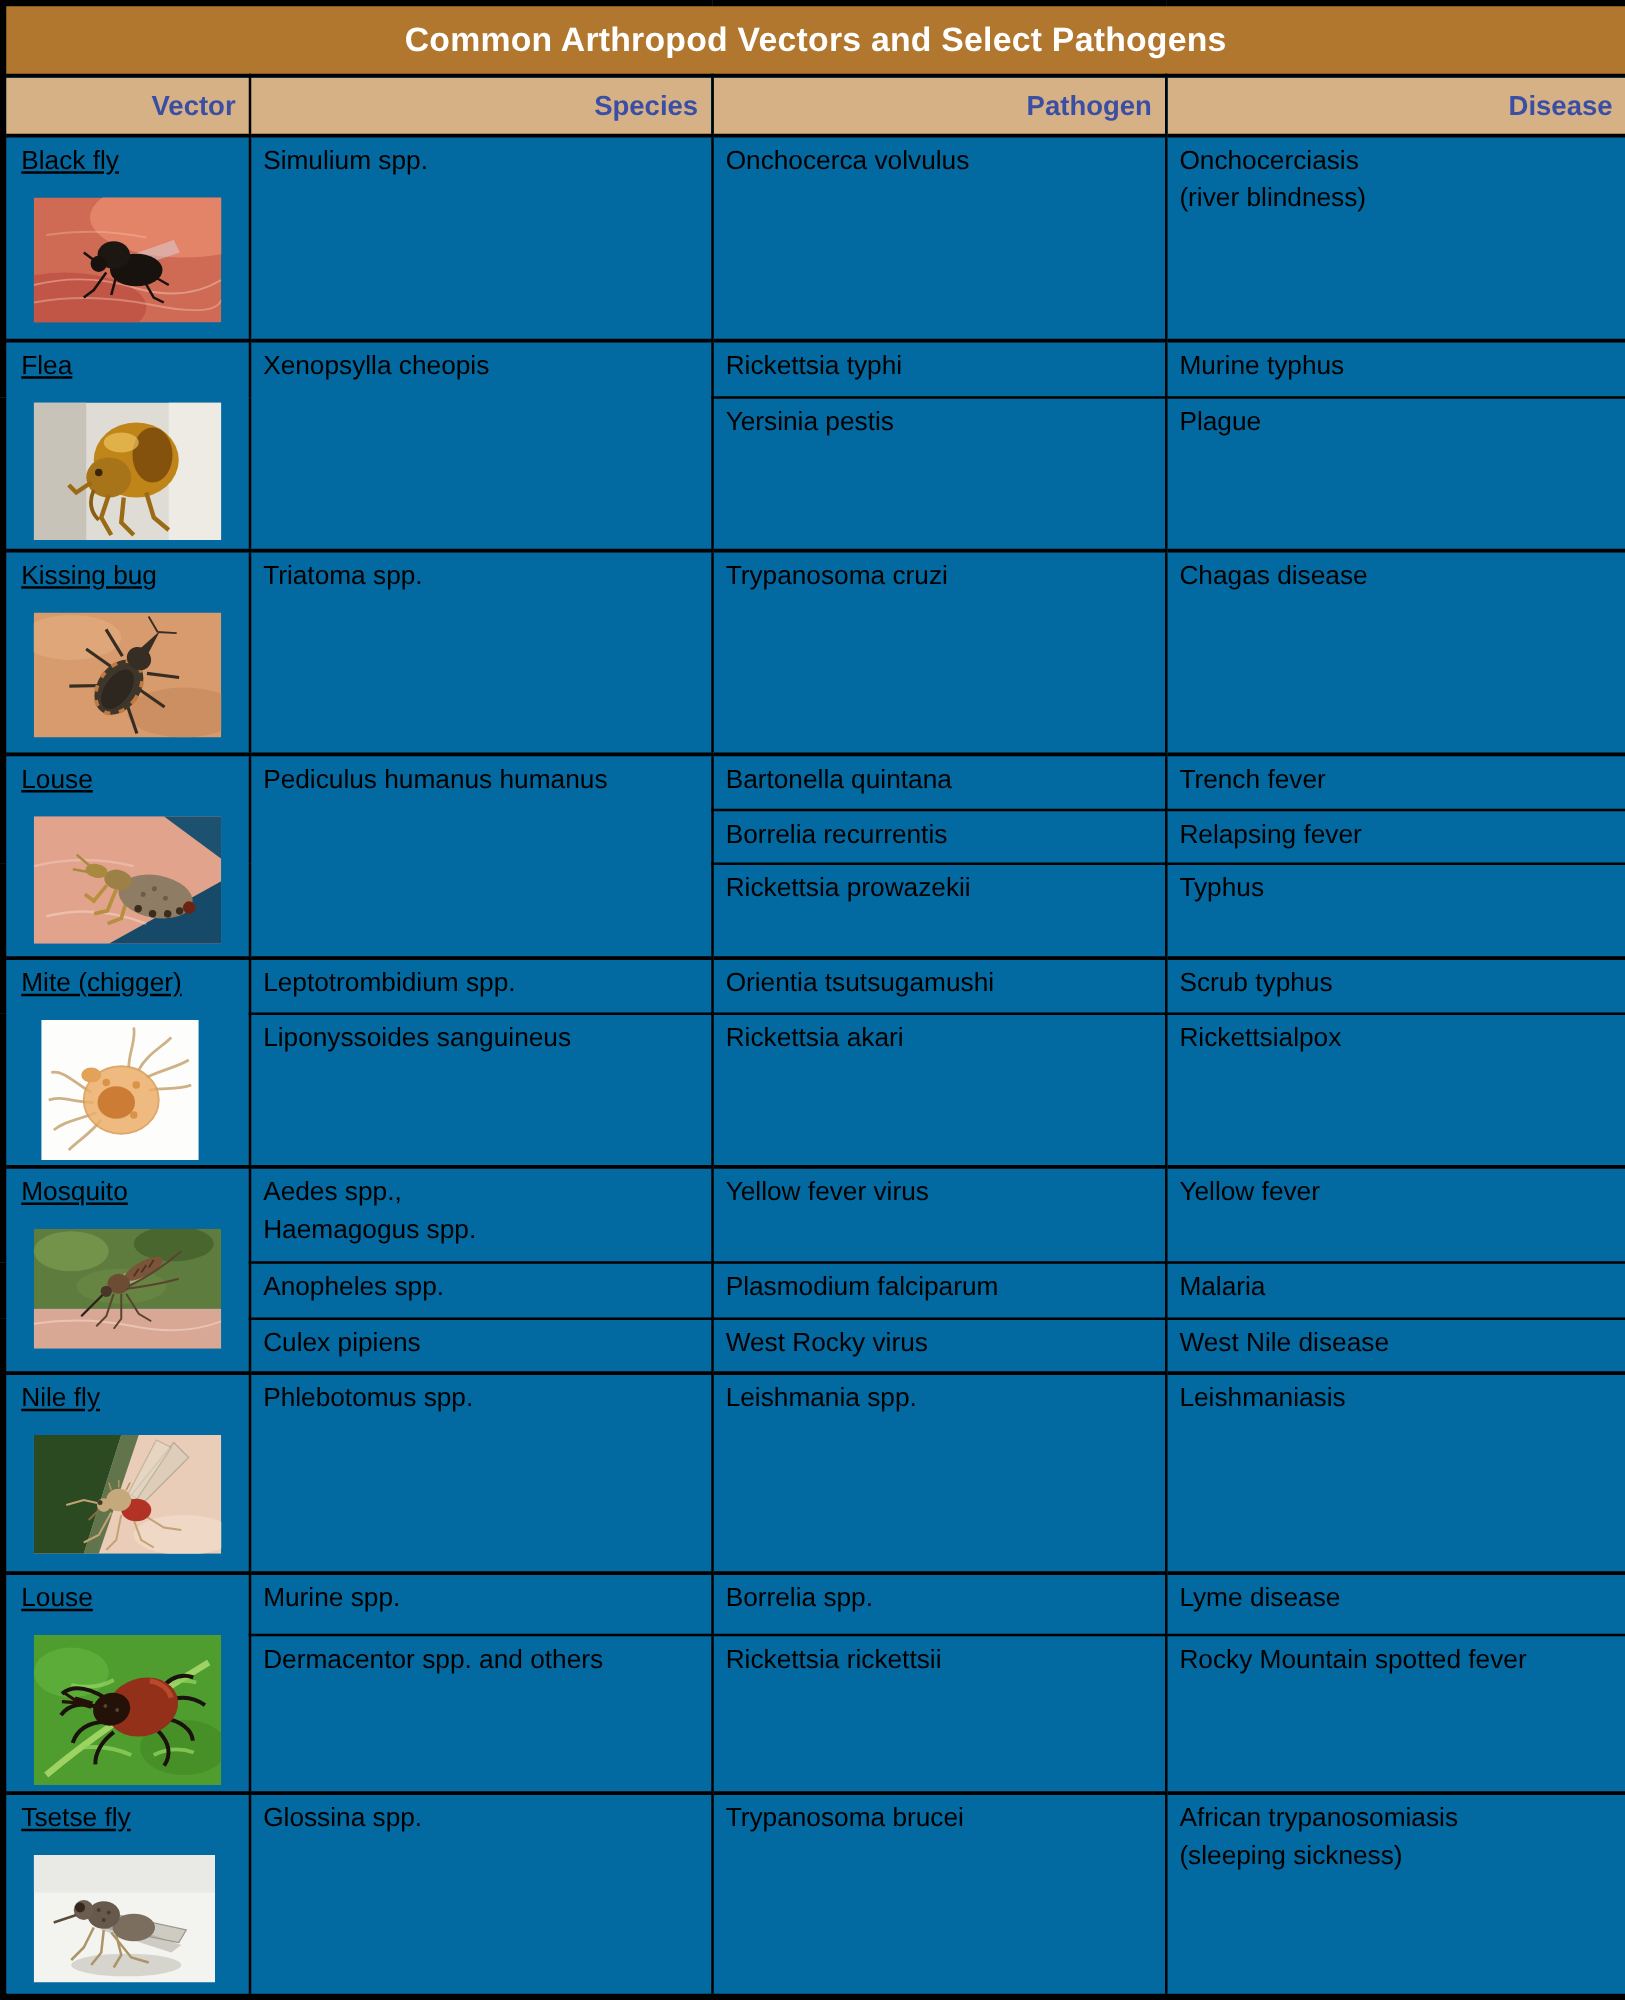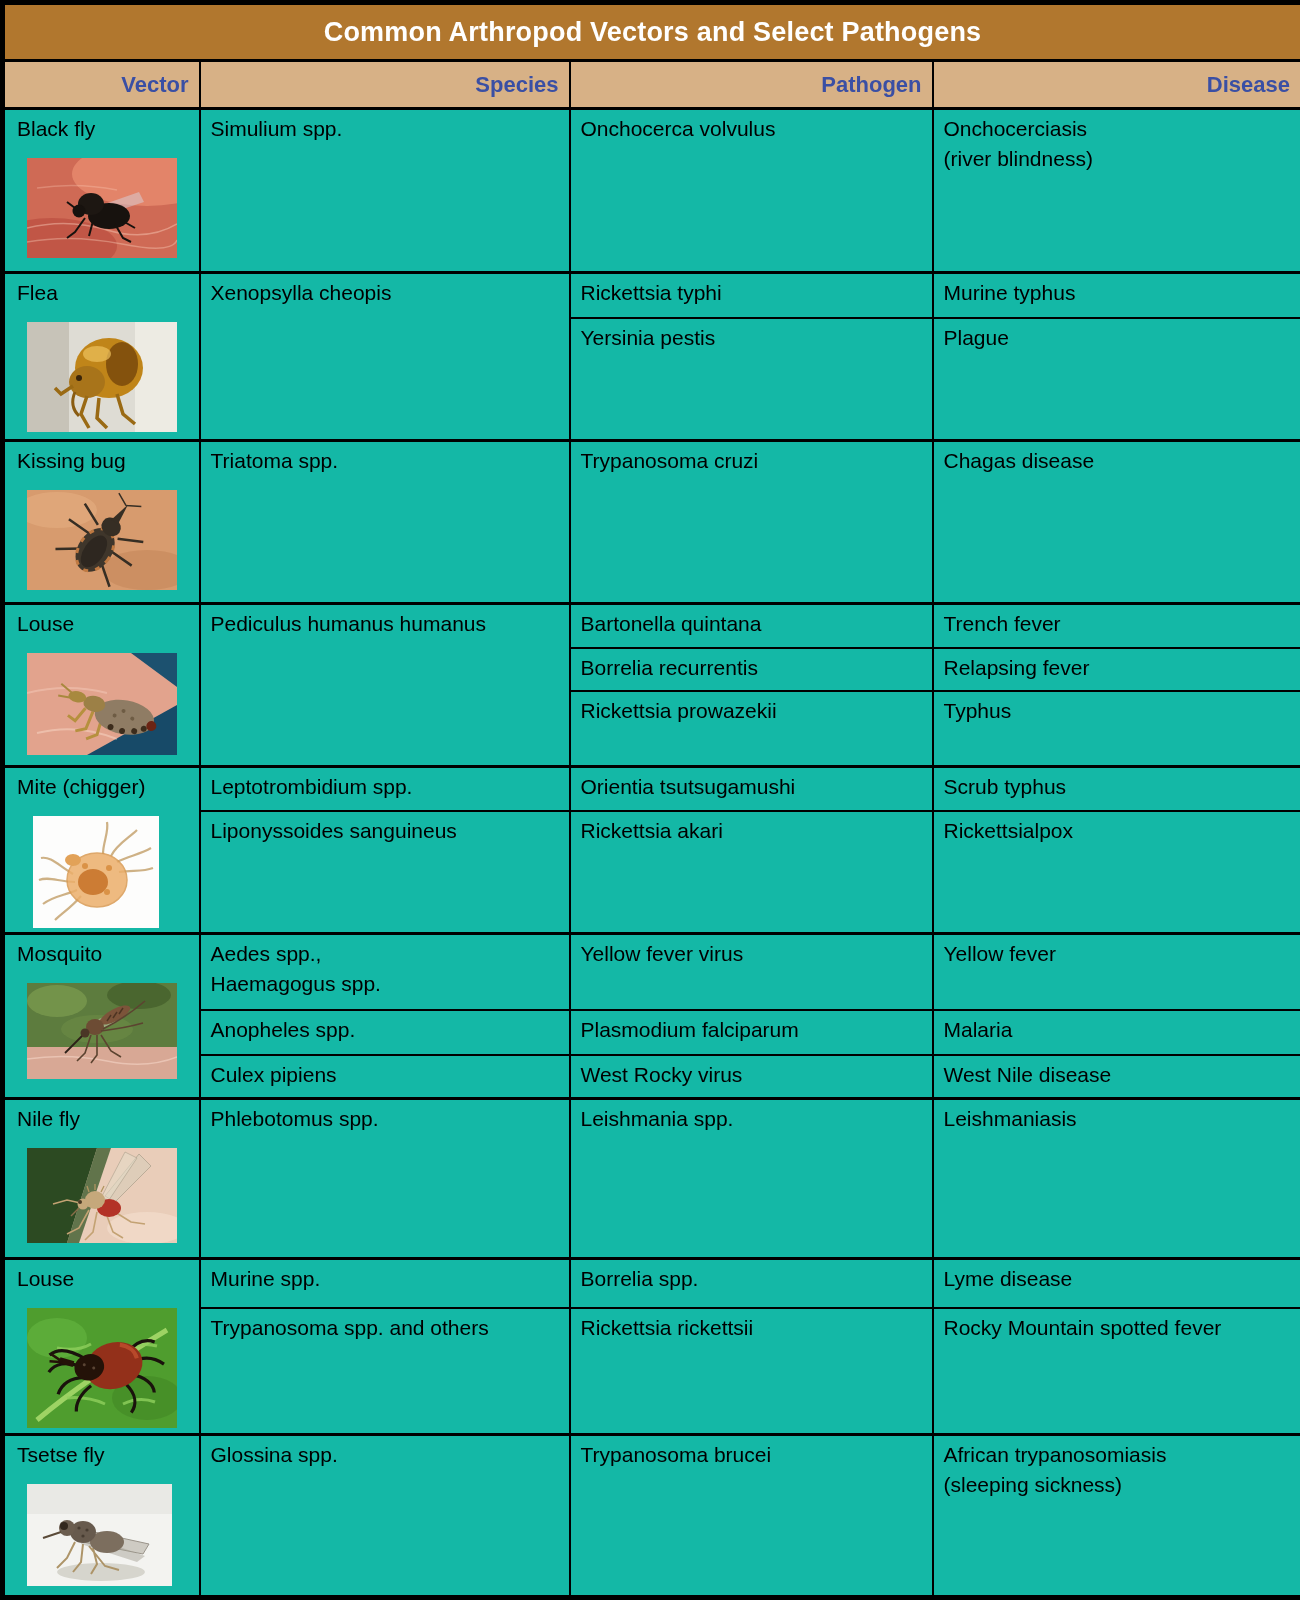--- a/index.html
+++ b/index.html
@@ -1,17 +1,17 @@
 <!DOCTYPE html>
 <html><head>
 <meta charset="utf-8">
 <style>
   * { box-sizing: border-box; }
   html,body { margin:0; padding:0; background:#ffffff; }
-  #stage { width:1300px; height:1600px; background:#14b8a6; }
+  #stage { width:1300px; height:1600px; background:#0369a1; }
   table.vectors {
     width:1300px; height:1600px;
     border-collapse:collapse; table-layout:fixed;
     border:5px solid #000;
     font-family:"Liberation Sans", sans-serif;
   }
   th, td {
     border:2px solid #000;
     padding:4px 10px 4px 10px;
     font-size:21px; line-height:30px; color:#000;
@@ -23,21 +23,21 @@
     font-size:27px; font-weight:bold; text-align:center; vertical-align:middle;
     height:58px; border-bottom:3px solid #000; letter-spacing:.2px;
   }
   tr.cols th {
     background:#d7b186; color:#3a4fa4;
     font-size:22px; font-weight:bold; text-align:right; vertical-align:middle;
     height:48px; border-bottom:3px solid #000;
   }
   tr.g > td { border-top:3px solid #000; }
   td.vcell { padding:4px 4px 4px 12px; }
-  .vlabel { white-space:nowrap; }
+  .vlabel { white-space:nowrap;text-decoration:underline; }
   svg.photo { display:block; margin:14px 0 0 10px; }
   .i { }
 </style>
 </head>
 <body>
 
 <div id="stage">
 <table class="vectors">
   <colgroup>
     <col style="width:197px">
@@ -267,21 +267,21 @@
           <path d="M50 46 L38 38" stroke="#241208" stroke-width="6"></path>
           <path d="M40 40 L32 30 M38 40 L28 36" stroke="#241208" stroke-width="2.5"></path>
         </g>
       </svg>
     </td>
     <td><span class="i">Murine</span><span> spp.</span></td>
     <td><span class="i">Borrelia</span><span> spp.</span></td>
     <td><span>Lyme disease</span></td>
   </tr>
   <tr style="height:123px">
-    <td><span class="i">Trypanosoma</span><span> spp. and others</span></td>
+    <td><span class="i">Dermacentor</span><span> spp. and others</span></td>
     <td><span class="i">Rickettsia rickettsii</span></td>
     <td><span>Rocky Mountain spotted fever</span></td>
   </tr>
 
   <tr class="g" style="height:163px">
     <td class="vcell">
       <div class="vlabel">Tsetse fly</div>
       <svg class="photo" width="145" height="102" viewBox="0 0 145 102">
         <rect width="145" height="102" fill="#f3f3f0"></rect>
         <rect width="145" height="30" fill="#e9e9e5"></rect>

